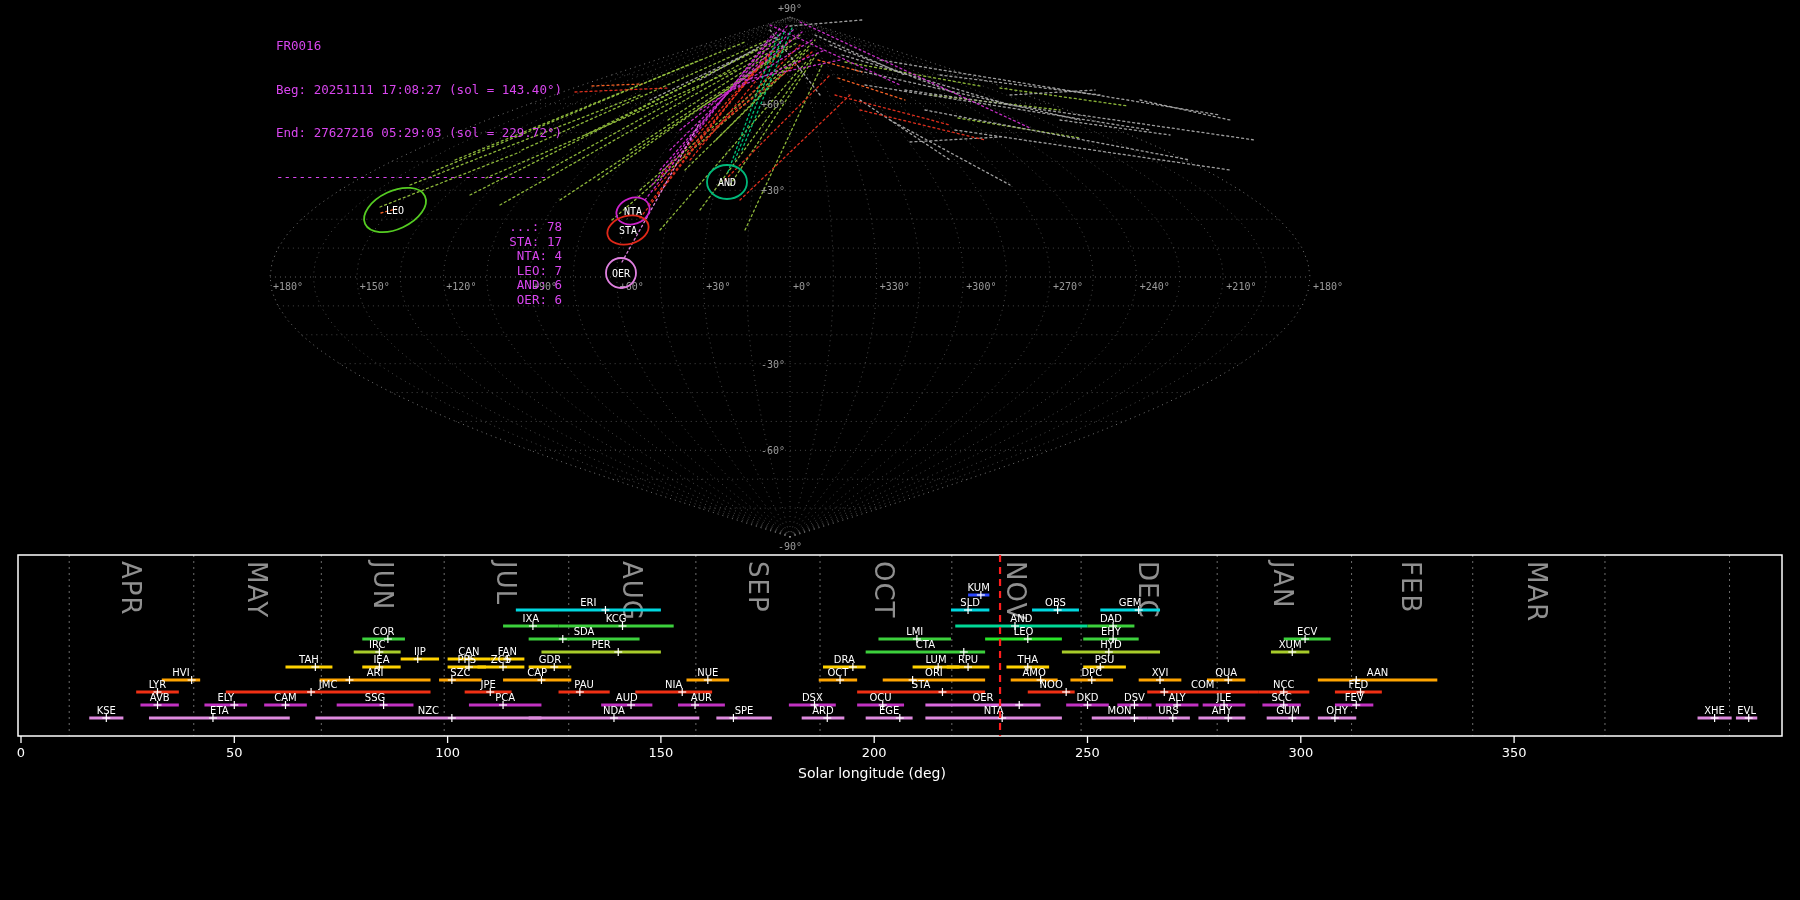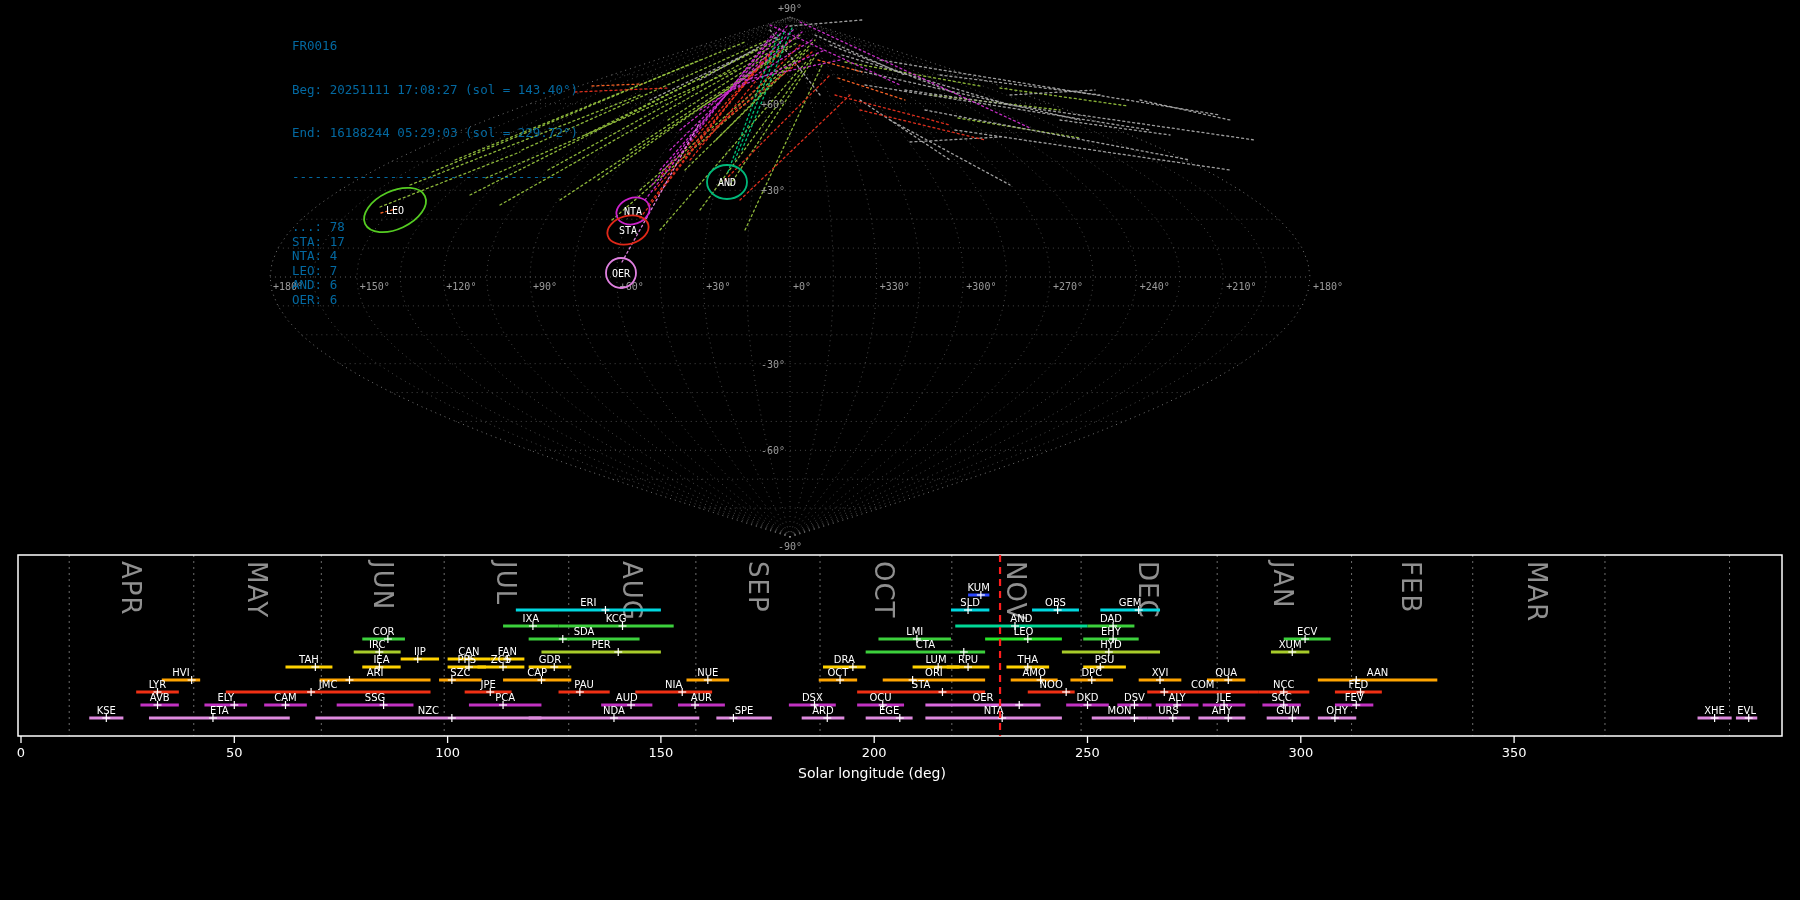--- a/index.html
+++ b/index.html
@@ -1,20 +1,20 @@
 <!DOCTYPE html>
 <html><head>
 <meta charset="utf-8">
 <style>
   html,body{margin:0;padding:0;background:#000;}
   body{width:1800px;height:900px;position:relative;overflow:hidden;font-family:"DejaVu Sans",sans-serif;}
-  .info{position:absolute;left:292px;top:10px;z-index:3;color:#0369a1;
+  .info{position:absolute;left:276px;top:10px;z-index:3;color:#d946ef;
         font:12.5px/1.16 "DejaVu Sans Mono",monospace;white-space:pre;}
   .info .sep{letter-spacing:0;}
-  .counts{margin-top:7px;}
+  .counts{margin-top:7px;text-align:right;}
   svg{position:absolute;left:0;display:block;}
   #skymap{top:0;}
   #timeline{top:553px;}
   text.maplab{fill:#9a9a9a;font:10px "DejaVu Sans Mono",monospace;}
   .grid{stroke:#8a8a8a;stroke-dasharray:1 4;fill:none;opacity:.5;stroke-width:1;}
   .grid.edge{opacity:.85;}
   .grid.eq{opacity:.7;}
   .trail{stroke-dasharray:2 3;stroke-width:1.3;stroke-linecap:round;opacity:.95;fill:none;}
   .radiant{fill:none;stroke-width:1.8;}
   .radlab{fill:#fff;font:10px "DejaVu Sans Mono",monospace;}
@@ -27,21 +27,21 @@
   .nowline{stroke:#ff1d1d;stroke-width:2.2;stroke-dasharray:7 5;}
   .bar{stroke-width:3;}
   .peak{stroke:#fff;stroke-width:1.2;}
 </style>
 </head>
 <body>
 
 <div class="info">
   <div>FR0016</div>
   <div>Beg: 20251111 17:08:27 (sol = 143.40°)</div>
-  <div>End: 16188244 05:29:03 (sol = 229.72°)</div>
+  <div>End: 27627216 05:29:03 (sol = 229.72°)</div>
   <div class="sep">------------------------------------</div>
   <div class="counts"><div>...: 78</div><div>STA: 17</div><div>NTA: 4</div><div>LEO: 7</div><div>AND: 6</div><div>OER: 6</div></div>
 </div>
 
 <svg id="skymap" width="1800" height="552" viewBox="0 0 1800 552">
     <g>
       <line x1="699.6994746496429" y1="508.12" x2="880.3005253503571" y2="508.12" class="grid"></line>
       <line x1="612.1426850677857" y1="479.23" x2="967.8573149322143" y2="479.23" class="grid"></line>
       <line x1="529.99" y1="450.34" x2="1050.01" y2="450.34" class="grid"></line>
       <line x1="455.7375872108058" y1="421.45" x2="1124.262412789194" y2="421.45" class="grid"></line>

